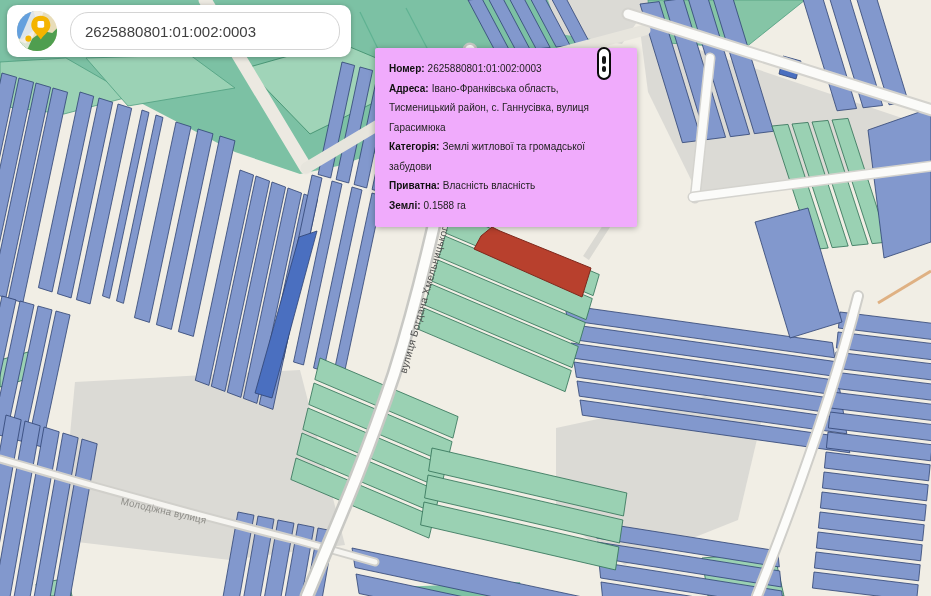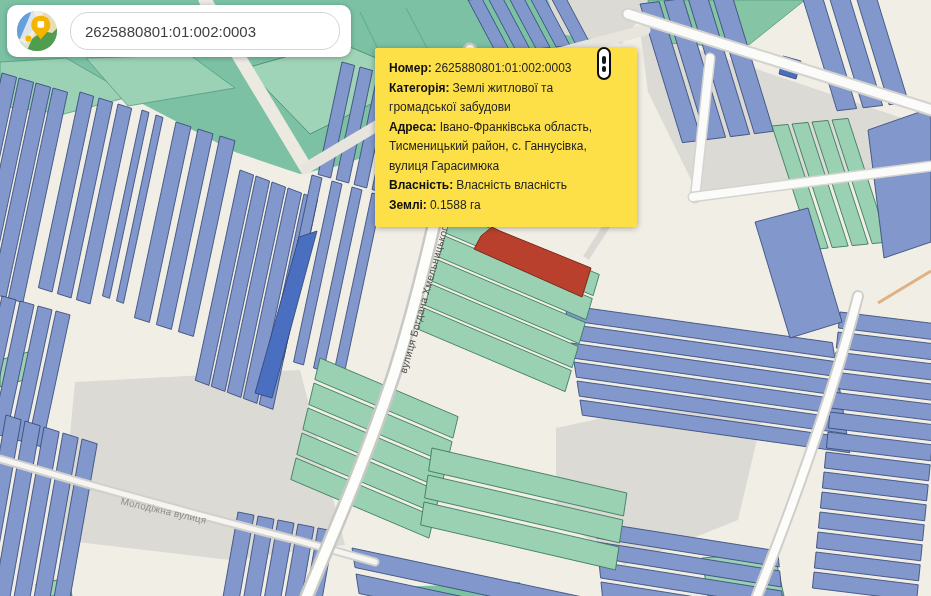--- a/index.html
+++ b/index.html
@@ -6,23 +6,23 @@
   .stage{position:relative;width:931px;height:596px;overflow:hidden;}
   #map-svg{position:absolute;left:0;top:0;width:931px;height:596px;z-index:0;}
   #map-svg text{font-family:"Liberation Sans",sans-serif;}
 
   .search-card{position:absolute;left:7px;top:5px;width:344px;height:52px;background:#ffffff;
     border-radius:10px;box-shadow:0 1px 5px rgba(0,0,0,.28);display:flex;align-items:center;z-index:30;}
   .logo{width:42px;height:42px;margin-left:9px;flex:0 0 auto;cursor:pointer;}
   .search-input{flex:1;height:36px;margin:0 11px 0 12px;border:1px solid #d4d4d4;border-radius:18px;
     padding:0 14px;font-size:15px;color:#3f3f3f;outline:none;font-family:"Liberation Sans",sans-serif;background:#fff;}
 
-  .popup{position:absolute;left:375px;top:48px;width:234px;background:#fde047;border-radius:2px;
+  .popup{position:absolute;left:375px;top:48px;width:234px;background:#f0abfc;border-radius:2px;
     box-shadow:0 1px 6px rgba(0,0,0,.32);padding:11px 14px 12px 14px;z-index:20;
-    font-size:12px;line-height:19.5px;color:#222;}
+    font-size:10px;line-height:19.5px;color:#222;}
   .popup p{margin:0;}
   .popup b{font-weight:700;color:#101010;margin-right:3px;}
 
   .pill{position:absolute;left:597px;top:47px;width:10px;height:29px;background:#ffffff;border:2px solid #0b0b0b;
     border-radius:7px;z-index:25;display:flex;flex-direction:column;align-items:center;justify-content:center;gap:2px;cursor:pointer;}
   .pill .dot{display:block;width:4px;height:8px;background:#141414;border-radius:2px;}
   .pill .d2{height:6px;}
 </style>
 </head>
 <body>
@@ -183,23 +183,23 @@
           <rect x="22.5" y="11.5" width="7" height="7" rx="1.5" fill="#ffffff"></rect>
           <circle cx="13" cy="30" r="3.2" fill="#f4b400"></circle>
         </g>
       </svg>
     </div>
     <input class="search-input" type="text" value="2625880801:01:002:0003" style="">
   </div>
 
   <div class="popup">
     <p><b>Номер:</b><span>2625880801:01:002:0003</span></p>
+    <p><b>Адреса:</b><span>Івано-Франківська область, Тисменицький район, с. Ганнусівка, вулиця Гарасимюка</span></p>
     <p><b>Категорія:</b><span>Землі житлової та громадської забудови</span></p>
-    <p><b>Адреса:</b><span>Івано-Франківська область, Тисменицький район, с. Ганнусівка, вулиця Гарасимюка</span></p>
-    <p><b>Власність:</b><span>Власність власність</span></p>
+    <p><b>Приватна:</b><span>Власність власність</span></p>
     <p><b>Землі:</b><span>0.1588 га</span></p>
   </div>
 
   <div class="pill" title="">
     <span class="dot"></span>
     <span class="dot d2"></span>
   </div>
 
 </div>
 

